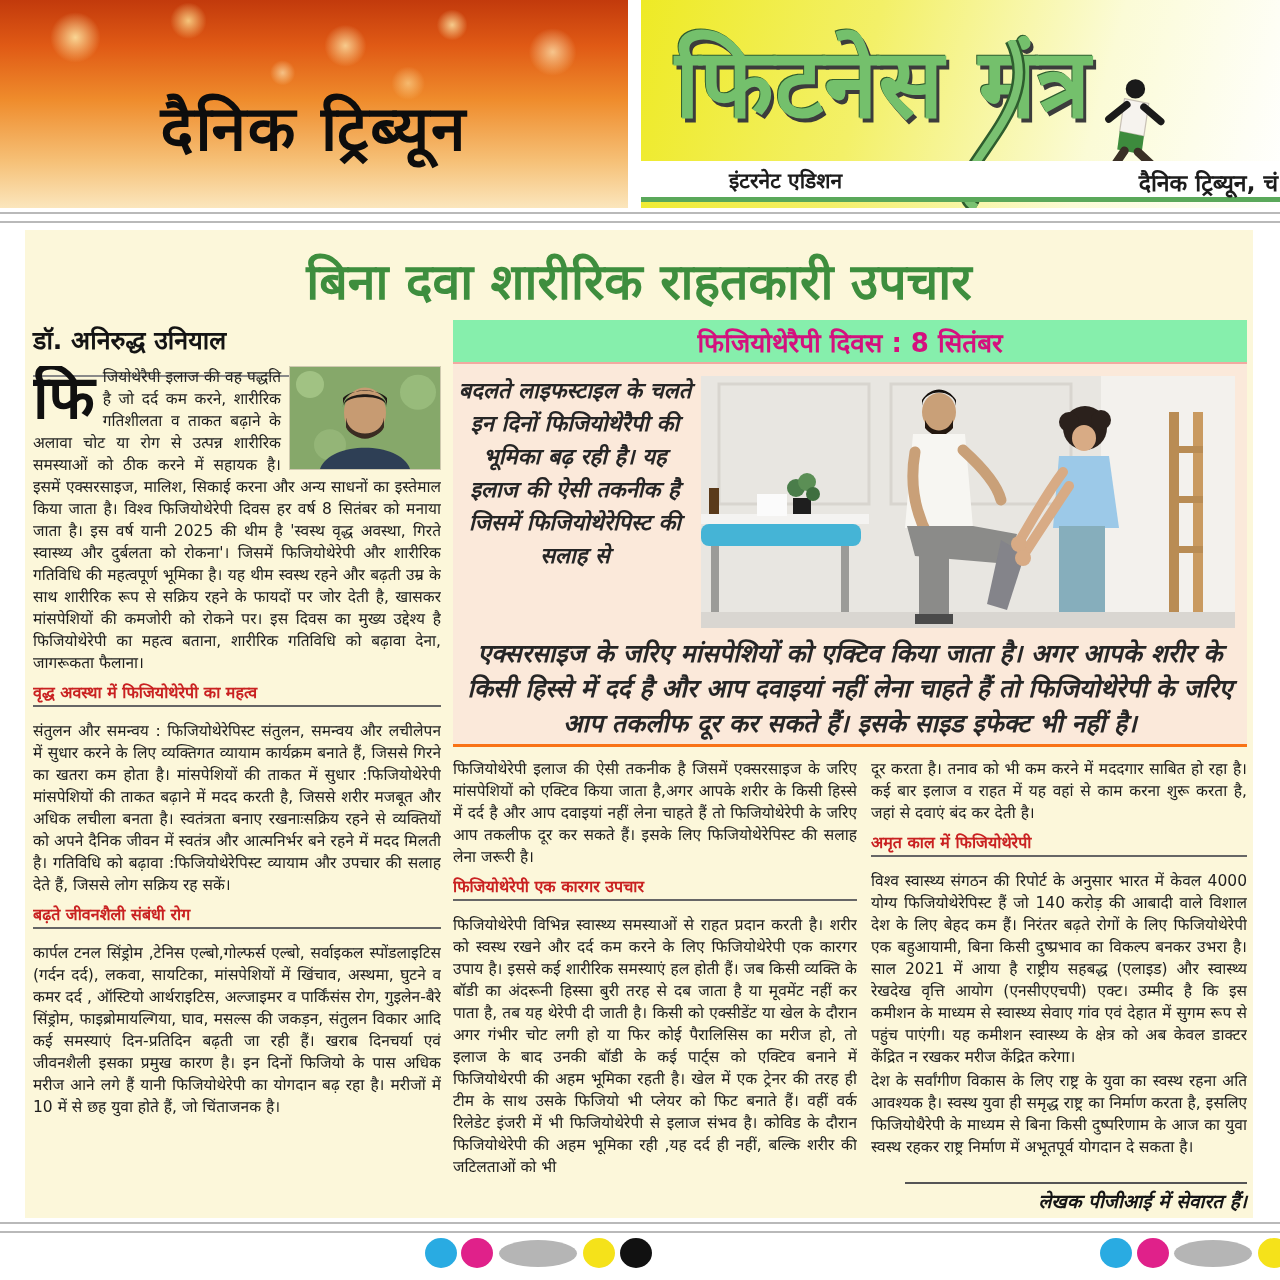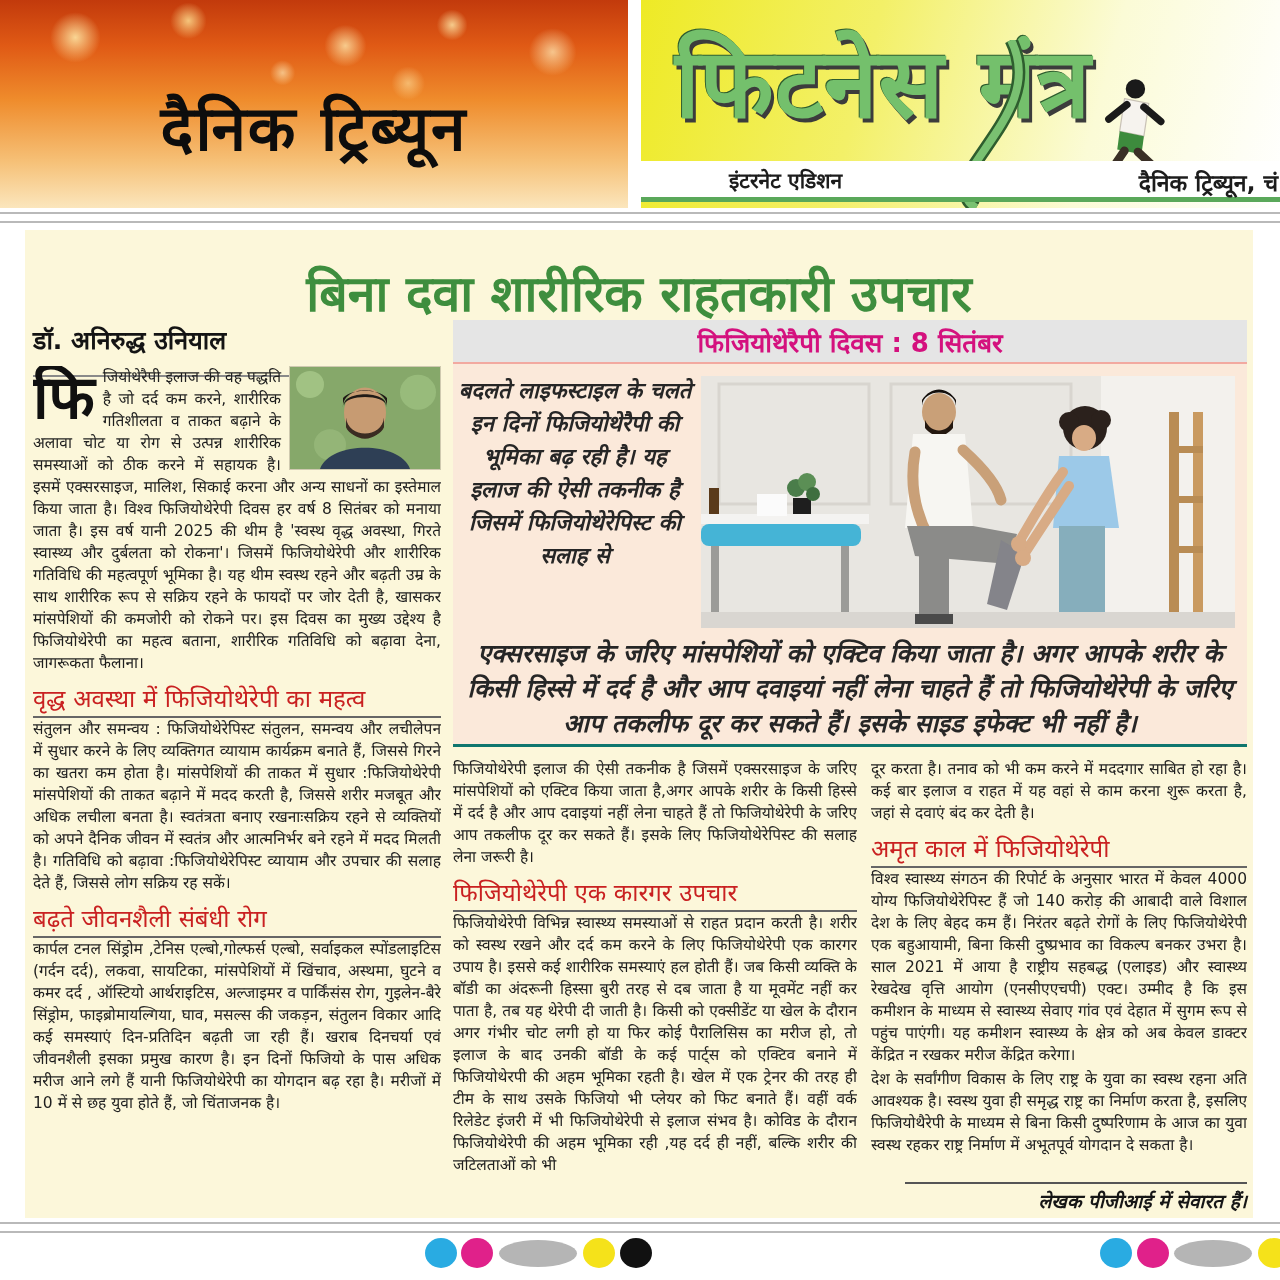--- a/index.html
+++ b/index.html
@@ -31,38 +31,38 @@
   .edition-strip .edition{position:absolute;left:88px;top:5px;font-size:21px;font-weight:bold;color:#1c1c1c;}
   .edition-strip .paper-ref{position:absolute;right:2px;top:5px;font-size:23px;font-weight:bold;color:#1c1c1c;}
   .rule-double{position:absolute;left:0;width:1280px;height:7px;
     border-top:2px solid #b9b9b9;border-bottom:2px solid #b9b9b9;background:#ffffff;}
   .rule-header{top:212px;}
   .rule-footer{top:1222px;}
 
   
   .article{position:absolute;left:25px;top:230px;width:1228px;height:988px;
     background:#fcf7da;overflow:hidden;}
-  .headline{margin:16px;padding-top:12px;text-align:center;font-size:50px;font-weight:bold;color:#3e8e3e;}
+  .headline{margin:4px;padding-top:12px;text-align:center;font-size:50px;font-weight:bold;color:#3e8e3e;}
   .byline{position:absolute;left:8px;top:92px;width:340px;font-size:25px;font-weight:bold;color:#141414;
     border-bottom:2px solid #8a8a8a;padding-bottom:19px;}
-  .kicker{position:absolute;left:428px;top:90px;right:6px;background:#e5e5e5;color:#d4117e;
+  .kicker{position:absolute;left:428px;top:90px;right:6px;background:#86efac;color:#d4117e;
     font-weight:bold;font-size:26px;text-align:center;padding:4px 0 7px;border-bottom:3px solid #61a55b;}
 
   .col{position:absolute;overflow:hidden;}
   .col-left{left:8px;top:136px;width:408px;height:846px;}
   .col-mid{left:428px;top:528px;width:404px;height:440px;}
   .col-right{left:846px;top:528px;width:376px;height:428px;}
   .body-text{font-size:15.5px;line-height:1.42;text-align:justify;color:#1e1e1e;margin:0 0 2px 0;}
-  .subhead{color:#c92121;font-weight:normal;font-size:24px;border-bottom:2px solid #666;
-    padding:3px 0 2px;margin:4px 0 0;}
+  .subhead{color:#c92121;font-weight:bold;font-size:16px;border-bottom:2px solid #666;
+    padding:3px 0 2px;margin:4px 0 13px;}
   .dropcap{float:left;font-size:60px;font-weight:bold;line-height:54px;margin:4px 8px 0 0;color:#101010;}
   .author-photo{float:right;width:150px;height:102px;margin:0 0 4px 8px;border:1px solid #cfcab0;}
 
   .feature{position:absolute;left:428px;top:132px;right:6px;height:380px;background:#fbe9da;
-    border-top:2px solid #f2a9a0;border-bottom:3px solid #0f766e;}
+    border-top:2px solid #f2a9a0;border-bottom:3px solid #f97316;}
   .feature-side{position:absolute;left:4px;top:10px;width:236px;text-align:center;
     font-style:italic;font-weight:bold;font-size:22px;line-height:1.5;color:#262626;}
   .feature-photo{position:absolute;left:248px;top:12px;width:534px;height:252px;}
   .feature-main{position:absolute;left:8px;top:272px;right:8px;text-align:center;
     font-style:italic;font-weight:bold;font-size:25px;line-height:1.4;color:#262626;}
 
   .credit-wrap{position:absolute;left:880px;top:952px;width:342px;text-align:right;}
   .credit-rule{border-top:2px solid #555;margin-bottom:4px;}
   .credit{font-weight:bold;font-style:italic;font-size:19px;color:#161616;}
 

